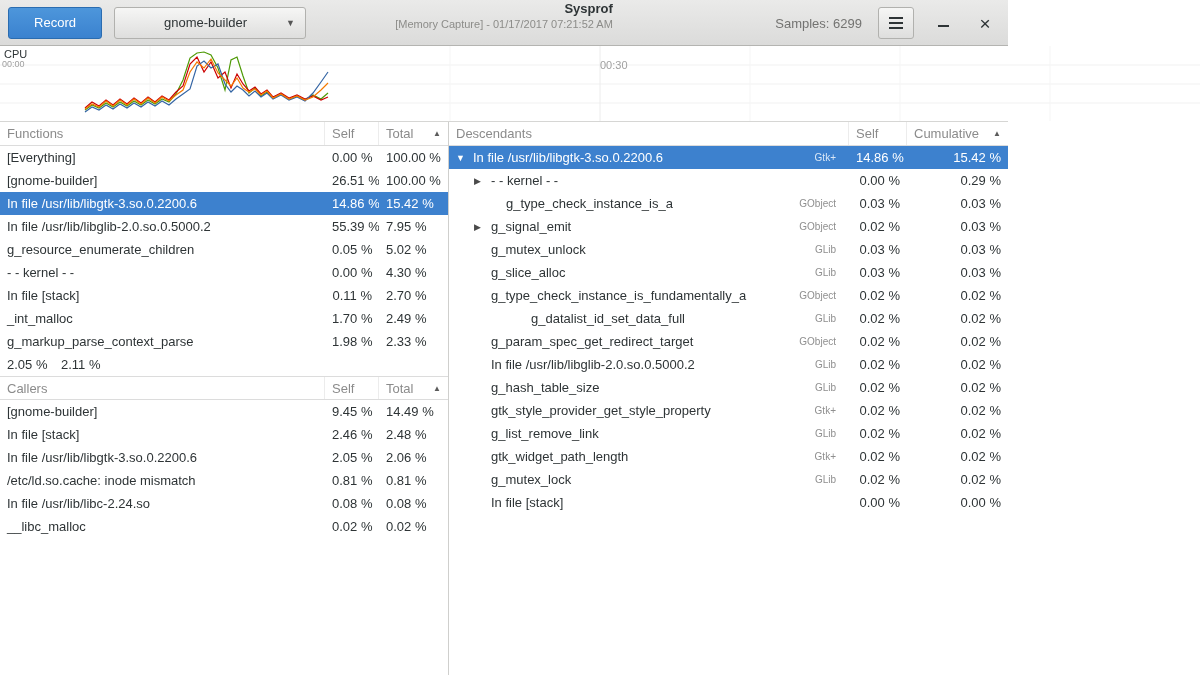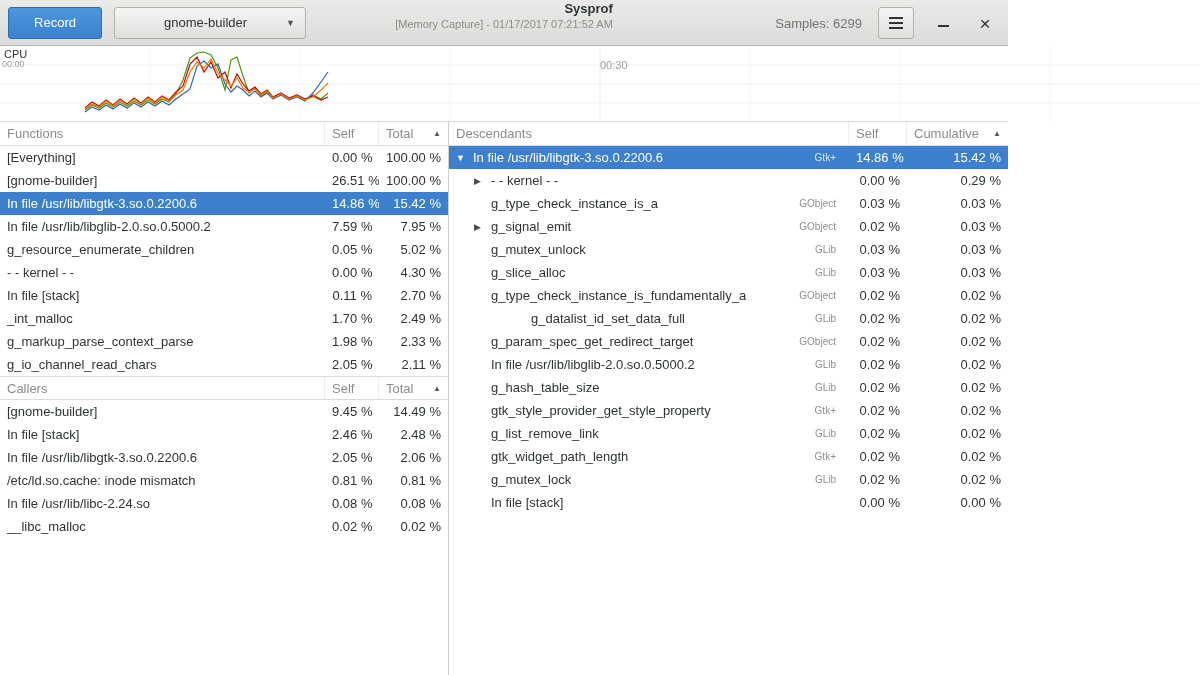--- a/index.html
+++ b/index.html
@@ -55,21 +55,21 @@
   .table-head .col.w-total { width:69px; justify-content:space-between; }
   .table-head .col.w-self-r { width:58px; }
   .table-head .col.w-cum { width:101px; justify-content:space-between; }
   .sort-arrow { font-size:8px; color:#5b5b5b; margin-left:4px; }
 
   .rows { flex:0 0 auto; }
   .row { height:23px; display:flex; align-items:center; cursor:default; }
   .row .cell { white-space:nowrap; overflow:hidden; }
   .row .name { flex:1; padding:0 7px; display:flex; align-items:center; }
   .row .self { width:54px; text-align:right; padding:0 7px; }
-  .row .total { width:69px; text-align:right; padding:0 7px; }
+  .row .total { width:69px; padding:0 7px; }
   .row .self-r { width:58px; text-align:right; padding:0 7px; }
   .row .cum { width:101px; text-align:right; padding:0 7px; }
   .row.selected { background:#3d81ce; color:#fff; }
   .expander { width:17px; flex:0 0 auto; font-size:9px; color:#4a4a4a; display:inline-block; }
   .row.selected .expander { color:#fff; }
   .lib { margin-left:auto; padding-left:10px; padding-right:6px; color:#8f8f8f; font-size:10px; }
   .row.selected .lib { color:#d9e7f7; }
 </style>
 </head>
 <body>
@@ -148,21 +148,21 @@
 
   <div class="row selected">
     <div class="cell name">In file /usr/lib/libgtk-3.so.0.2200.6</div>
     <div class="cell self">14.86 %</div>
     <div class="cell total">15.42 %</div>
   </div>
 
 
   <div class="row">
     <div class="cell name">In file /usr/lib/libglib-2.0.so.0.5000.2</div>
-    <div class="cell self">7.59 %</div>
+    <div class="cell self">55.39 %</div>
     <div class="cell total">7.95 %</div>
   </div>
 
   <div class="row">
     <div class="cell name">g_resource_enumerate_children</div>
     <div class="cell self">0.05 %</div>
     <div class="cell total">5.02 %</div>
   </div>
 
   <div class="row">
@@ -183,21 +183,20 @@
     <div class="cell total">2.49 %</div>
   </div>
 
   <div class="row">
     <div class="cell name">g_markup_parse_context_parse</div>
     <div class="cell self">1.98 %</div>
     <div class="cell total">2.33 %</div>
   </div>
 
   <div class="row">
-    <div class="cell name">g_io_channel_read_chars</div>
     <div class="cell self">2.05 %</div>
     <div class="cell total">2.11 %</div>
   </div>
 </div>
 
       <div class="table-head with-top">
         <div class="col grow">Callers</div>
         <div class="col w-self">Self</div>
         <div class="col w-total">
           <span>Total</span>
@@ -267,21 +266,21 @@
     <div class="cell name" style="padding-left: 25px;">
       <span class="expander">▶</span>
       <span class="fn">- - kernel - -</span>
       <span class="lib"></span>
     </div>
     <div class="cell self-r">0.00 %</div>
     <div class="cell cum">0.29 %</div>
   </div>
 
   <div class="row">
-    <div class="cell name" style="padding-left: 25px; justify-content: flex-end;">
+    <div class="cell name" style="padding-left: 40px; justify-content: flex-end;">
       <span class="expander"></span>
       <span class="fn">g_type_check_instance_is_a</span>
       <span class="lib">GObject</span>
     </div>
     <div class="cell self-r">0.03 %</div>
     <div class="cell cum">0.03 %</div>
   </div>
 
   <div class="row">
     <div class="cell name" style="padding-left: 25px;">

